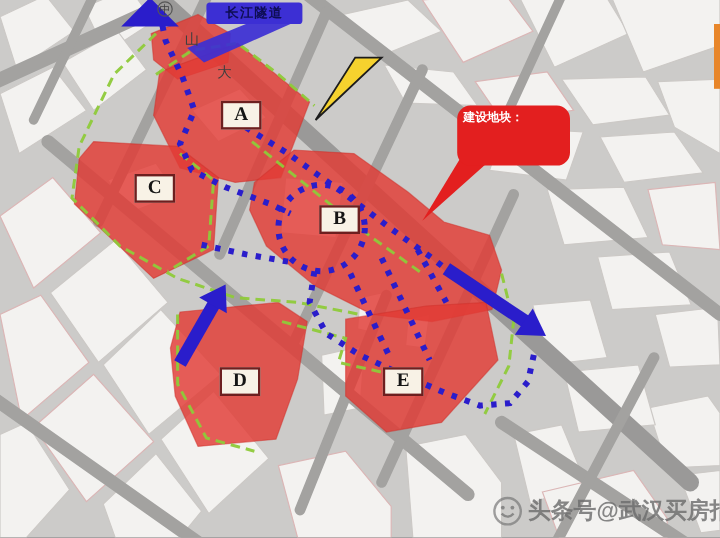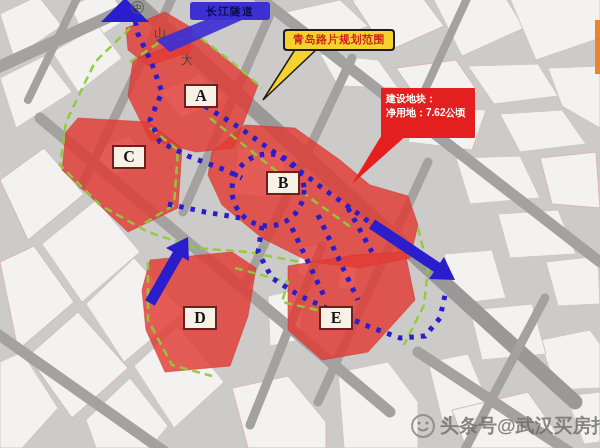--- a/index.html
+++ b/index.html
@@ -1,26 +1,26 @@
 <!DOCTYPE html>
 <html><head>
 <meta charset="utf-8">
 <style>
   html,body{margin:0;padding:0;background:#888;}
   .stage{position:relative;width:600px;height:448px;overflow:hidden;background:#cccbc9;
          font-family:"Liberation Sans",sans-serif;}
   .stage svg{position:absolute;left:0;top:0;z-index:0;}
   .ov{position:absolute;z-index:2;box-sizing:border-box;}
-  .banner{left:190px;top:2px;width:80px;height:18px;background:#3c2fd4;border-radius:3px;
+  .banner{left:172px;top:2px;width:80px;height:18px;background:#3c2fd4;border-radius:3px;
           color:#0d0d52;font-size:11px;font-weight:bold;letter-spacing:1px;text-align:center;
           line-height:18px;}
   .co-yellow{left:283px;top:29px;width:112px;height:22px;background:#f6d22e;border:2px solid #1c1c1c;
           border-radius:4px;color:#cf1f1f;font-size:11px;font-weight:bold;text-align:center;
           line-height:17px;letter-spacing:.5px;}
-  .co-red{left:381px;top:88px;width:94px;height:50px;background:#e31f1f;border-radius:1px;
+  .co-red{left:381px;top:88px;width:94px;height:50px;background:#e31f1f;border-radius:11px;
           color:#fff;font-size:10px;font-weight:bold;padding:4px 5px 0;line-height:14px;}
   .co-red div{white-space:nowrap;}
   .zl{width:34px;height:24px;background:#f8f2e6;border:2px solid #6d1f1f;color:#151515;
       font-family:"Liberation Serif",serif;font-weight:bold;font-size:16px;text-align:center;
       line-height:20px;}
   .zl-a{left:184px;top:84px;}  .zl-b{left:266px;top:171px;} .zl-c{left:112px;top:145px;}
   .zl-d{left:183px;top:306px;} .zl-e{left:319px;top:306px;}
   .rc{color:#3f3f3f;font-size:12px;line-height:12px;}
   .rc0{left:131px;top:1px;width:13px;height:13px;border:1px solid #555;border-radius:50%;
        font-size:9px;line-height:12px;text-align:center;}
@@ -140,25 +140,23 @@
   <polygon points="296,48 318,48 263,100" fill="#f6d22e" stroke="#1c1c1c" stroke-width="1.5"></polygon>
   <polygon points="386,128 408,134 352,184" fill="#e31f1f"></polygon>
 </svg>
 
 <div class="ov banner">长江隧道</div>
 
 <div class="ov rc rc0">中</div>
 <div class="ov rc rc1">山</div>
 <div class="ov rc rc2">大</div>
 
-<div class="ov co-yellow">青岛路片规划范围</div>
 
 <div class="ov co-red">
   <div>建设地块：</div>
-  <div>净用地：7.62公顷</div>
 </div>
 
 <div class="ov zl zl-a">A</div>
 <div class="ov zl zl-b">B</div>
 <div class="ov zl zl-c">C</div>
 <div class="ov zl zl-d">D</div>
 <div class="ov zl zl-e">E</div>
 
 <div class="ov wm">
   <svg width="26" height="26" viewBox="0 0 26 26">

